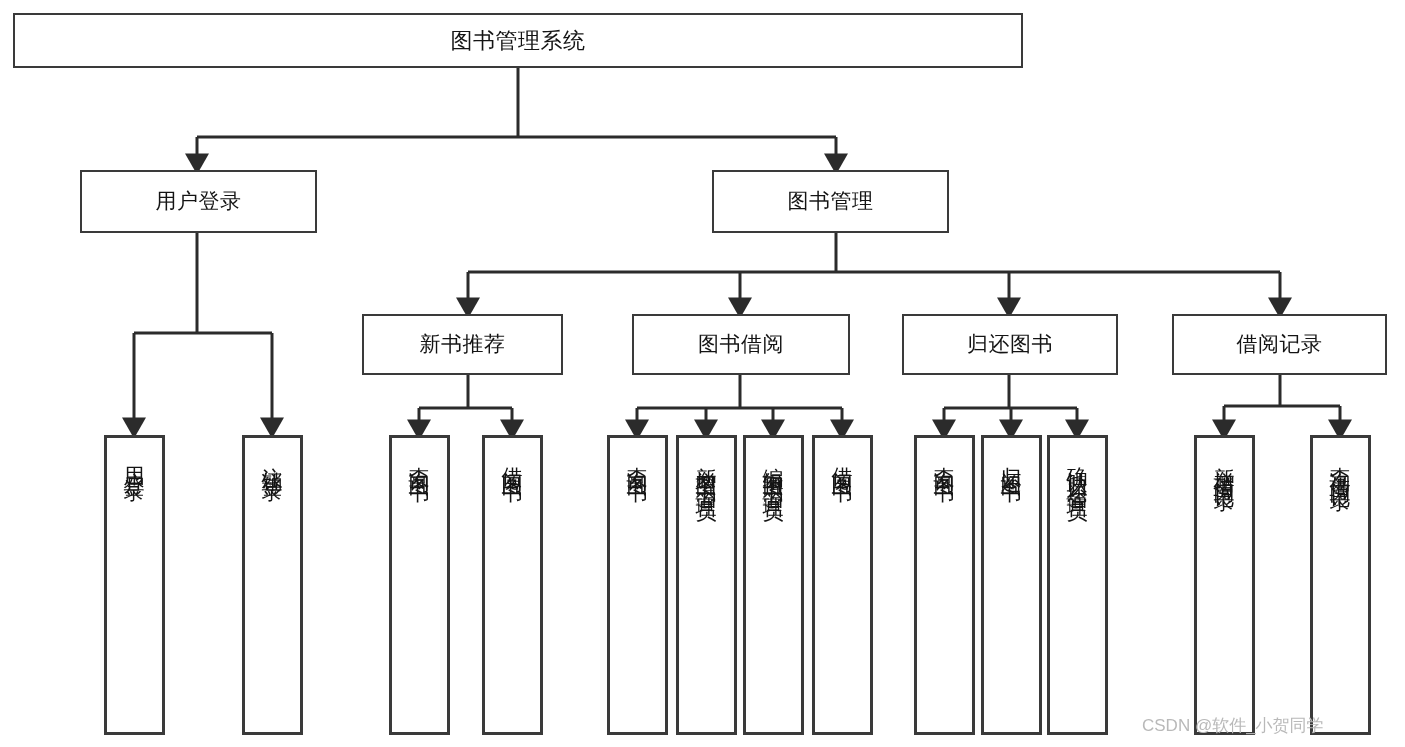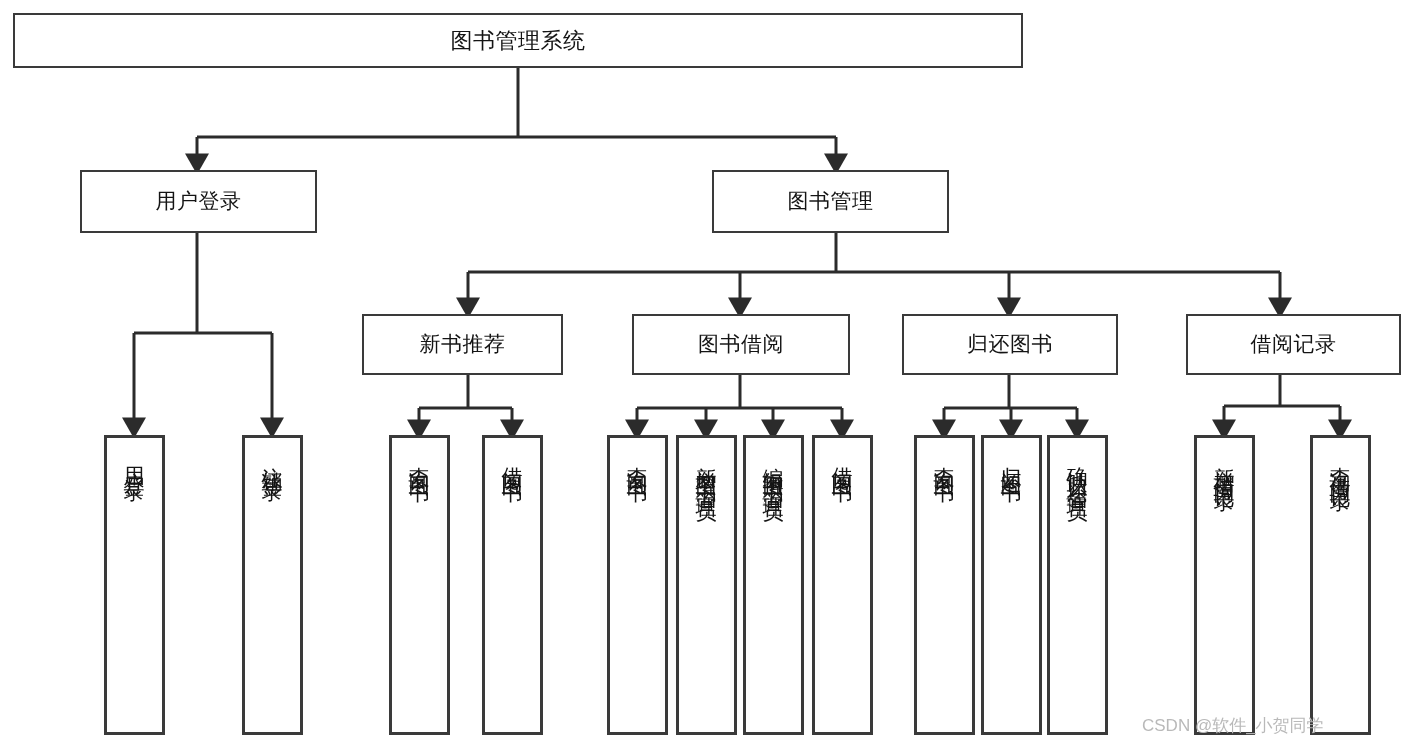--- a/index.html
+++ b/index.html
@@ -137,21 +137,21 @@
   </div>
 
   <div class="node" style="left:632px; top:314px; width:218px; height:61px;">
     <span class="node-label">图书借阅</span>
   </div>
 
   <div class="node" style="left:902px; top:314px; width:216px; height:61px;">
     <span class="node-label">归还图书</span>
   </div>
 
-  <div class="node" style="left:1172px; top:314px; width:215px; height:61px;margin-left:14px;">
+  <div class="node" style="left:1172px; top:314px; width:215px; height:61px;">
     <span class="node-label">借阅记录</span>
   </div>
 
   <div class="node node-leaf" style="left:104px; top:435px; width:61px; height:300px;">
     <span class="node-label">用户登录</span>
   </div>
 
   <div class="node node-leaf" style="left:242px; top:435px; width:61px; height:300px;">
     <span class="node-label">注销登录</span>
   </div>

